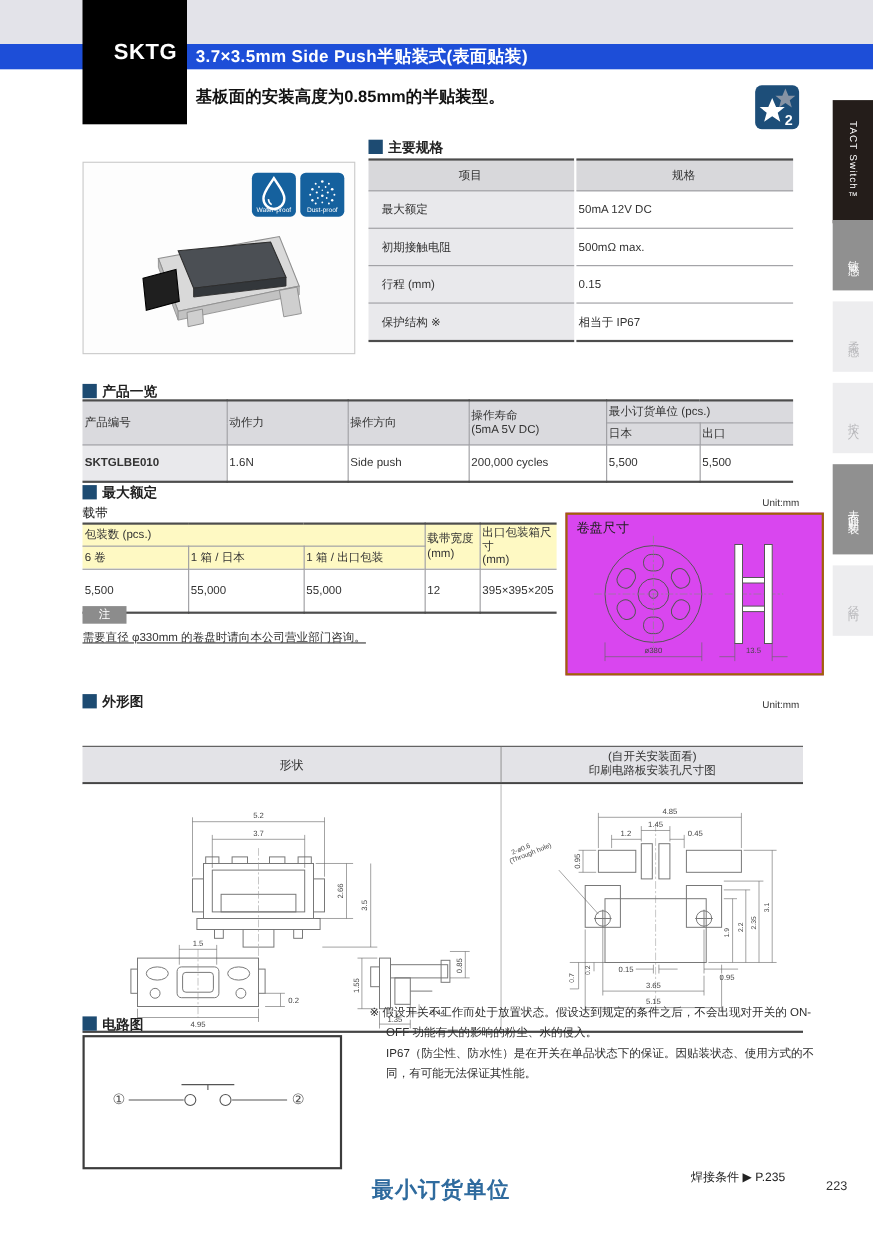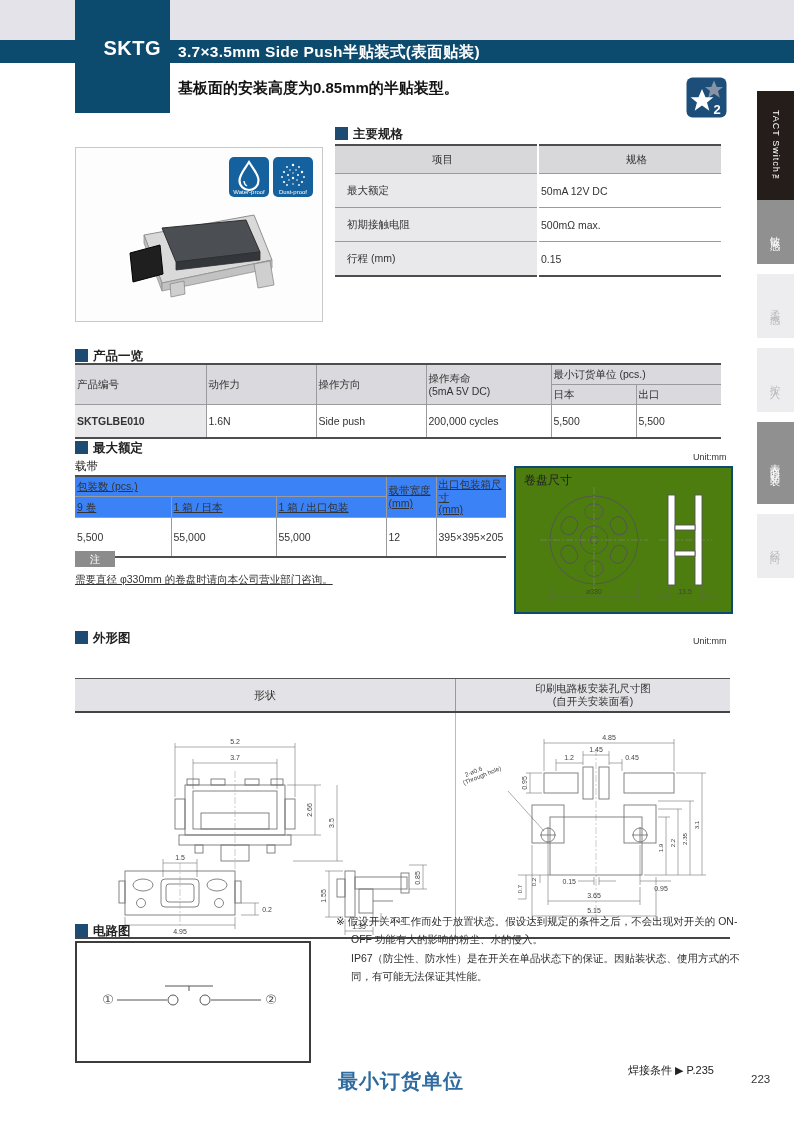--- a/index.html
+++ b/index.html
@@ -2,23 +2,23 @@
 <html><head>
 <meta charset="utf-8">
 <style>
   html,body { margin:0; padding:0; background:#fff; }
   .page { position:relative; width:794px; height:1123px; background:#fff; overflow:hidden;
           font-family:"Liberation Sans","DejaVu Sans",sans-serif; color:#222; }
   .abs { position:absolute; }
 
   
   .topband  { left:0; top:0; width:794px; height:40px; background:#e3e3e9; }
-  .titlebar { left:0; top:40px; width:794px; height:23px; background:#0c4a6e; }
+  .titlebar { left:0; top:40px; width:794px; height:23px; background:#1d4ed8; }
   .titlebar .t { position:absolute; left:178px; top:0; line-height:23px; font-size:15.5px; font-weight:bold; color:#fff; letter-spacing:0.3px; }
-  .modelbox { left:75px; top:0; width:95px; height:113px; background:#0c4a6e; }
+  .modelbox { left:75px; top:0; width:95px; height:113px; background:#000000; }
   .modelbox .m { position:absolute; top:37px; right:9px; font-size:20px; font-weight:bold; color:#fff; letter-spacing:0.5px; }
   .subtitle { left:178px; top:79px; font-size:15px; font-weight:bold; color:#111; }
   .starbadge { left:686px; top:77px; width:41px; height:41px; }
 
   
   .sect { position:absolute; font-size:12.5px; font-weight:bold; color:#222; }
   .sect::before { content:""; display:inline-block; width:13px; height:13px; background:#1d4b72; margin-right:5px; vertical-align:-2px; }
 
   
   .imgbox { left:75px; top:147px; width:246px; height:173px; border:1px solid #c9c9c9; background:#fdfdfd; }
@@ -31,38 +31,38 @@
   table.tbl th, table.tbl td { border:1px solid #9b9b9f; font-weight:normal; text-align:left; padding:1px 2px; }
   table.tbl th:first-child, table.tbl td:first-child { border-left:none; }
   table.tbl th:last-child, table.tbl td:last-child { border-right:none; }
 
   
   .spec-table { left:335px; top:144px; width:386px; font-size:11px; border-top:2px solid #4d4d4d; border-bottom:2px solid #4d4d4d; }
   .spec-table td { border:none; border-bottom:1px solid #bcbcc0; height:31px; }
   .spec-table tr:last-child td { border-bottom:none; }
   .spec-table td.l { width:185px; background:#e9e9ec; text-align:left; padding-left:12px; }
   .spec-table td.r { background:#fff; border-left:2px solid #fff; }
-  .spec-table tr.hd td { background:#d8d8db; text-align:center; height:25px; padding-left:15px; }
+  .spec-table tr.hd td { background:#d8d8db; text-align:center; height:25px; padding-left:0; }
 
   
   .prod-table { left:75px; top:363px; width:646px; border-top:2px solid #4d4d4d; border-bottom:2px solid #4d4d4d; }
   .prod-table th { background:#dadade; height:17px; line-height:1.15; }
   .prod-table td { height:30px; background:#fff; border-top:2px solid #4d4d4d; }
   .prod-table td.pn { background:#e9e9ec; font-weight:bold; }
 
   
   .pack-table { left:75px; top:475px; width:431px; border-top:2px solid #4d4d4d; border-bottom:2px solid #4d4d4d; }
-  .pack-table th { background:#3b82f6; height:17px; line-height:1.2;text-decoration:underline; }
+  .pack-table th { background:#fef9c3; height:17px; line-height:1.2; }
   .pack-table td { height:36px; background:#fff; border-top:2px solid #4d4d4d; }
 
   .note-badge { left:75px; top:551px; width:40px; height:16px; background:#8c8c8c; color:#fff; font-size:10.5px; text-align:center; line-height:16px; }
   .pack-note { left:75px; top:573px; font-size:10.5px; color:#333;text-decoration:underline; }
 
   .unit { position:absolute; font-size:9px; color:#333; }
-  .reel-box { left:514px; top:466px; width:215px; height:144px; border:2px solid #0c4a6e; background:#4d7c0f; }
+  .reel-box { left:514px; top:466px; width:215px; height:144px; border:2px solid #a16207; background:#d946ef;padding-left:16px; }
   .reel-title { position:absolute; left:8px; top:4px; font-size:12px; color:#222; }
 
   
   .outline-wrap { left:75px; top:678px; width:655px; }
   .o-head { display:flex; height:32px; background:#e3e3e7; border-top:1.5px solid #555; border-bottom:2px solid #454545; align-items:center; }
   .o-head .c1 { width:380px; text-align:center; font-size:11px; color:#333; }
   .o-head .c2 { flex:1; border-left:1px solid #999; align-self:stretch; display:flex; flex-direction:column; justify-content:center; text-align:center; font-size:10.5px; line-height:1.25; color:#333; }
   .o-body { display:flex; height:224px; border-bottom:2px solid #454545; background:#fff; }
   .o-body .c1 { width:380px; }
   .o-body .c2 { flex:1; border-left:1px solid #bbb; }
@@ -174,20 +174,24 @@
       <td class="r">50mA 12V DC</td>
     </tr>
     <tr>
       <td class="l">初期接触电阻</td>
       <td class="r">500mΩ max.</td>
     </tr>
     <tr>
       <td class="l">行程 (mm)</td>
       <td class="r">0.15</td>
     </tr>
+    <tr>
+      <td class="l">保护结构 ※</td>
+      <td class="r">相当于 IP67</td>
+    </tr>
   </tbody>
     </table>
 
   <div class="sect" style="left:75px; top:348px;">产品一览</div>
   <table class="tbl prod-table">
     <colgroup>
         <col style="width:131px">
         <col style="width:110px">
         <col style="width:110px">
         <col style="width:125px">
@@ -236,21 +240,21 @@
       <th rowspan="2">
         <span>载带宽度</span><br>
         <span>(mm)</span>
       </th>
       <th rowspan="2">
         <span>出口包装箱尺寸</span><br>
         <span>(mm)</span>
       </th>
     </tr>
     <tr>
-      <th>9 卷</th>
+      <th>6 卷</th>
       <th>1 箱 / 日本</th>
       <th>1 箱 / 出口包装</th>
     </tr>
     <tr>
       <td>5,500</td>
       <td>55,000</td>
       <td>55,000</td>
       <td>12</td>
       <td>395×395×205</td>
     </tr>
@@ -300,22 +304,22 @@
       <text class="dim" x="169" y="109" text-anchor="middle">13.5</text>
     </svg>
   </div>
 
   <div class="sect" style="left:75px; top:630px;">外形图</div>
   <div class="unit" style="left:693px; top:636px;">Unit:mm</div>
   <div class="abs outline-wrap">
     <div class="o-head">
       <div class="c1">形状</div>
       <div class="c2">
+        <span>(自开关安装面看)</span>
         <span>印刷电路板安装孔尺寸图</span>
-        <span>(自开关安装面看)</span>
       </div>
     </div>
     <div class="o-body">
       <div class="c1">
         <svg width="380" height="224" viewBox="0 0 380 224">
 
           <g stroke="#777" fill="none" stroke-width="0.9">
             <rect x="110" y="72" width="100" height="50"></rect>
             <rect x="118" y="78" width="84" height="38"></rect>
             <rect x="126" y="100" width="68" height="16"></rect>

